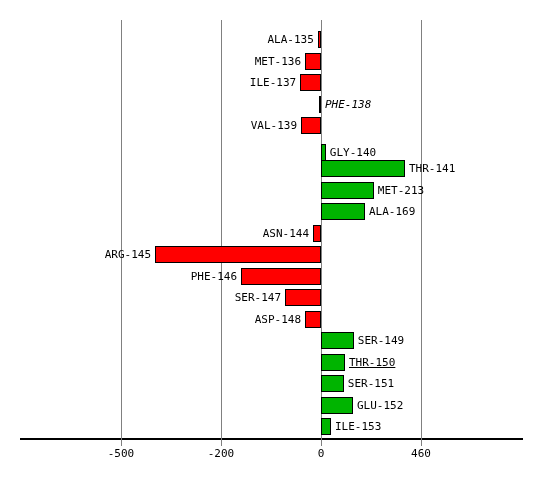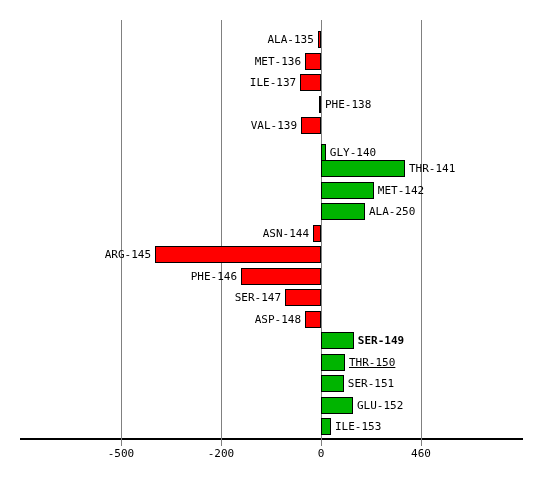--- a/index.html
+++ b/index.html
@@ -131,41 +131,41 @@
         <div class="bar-row" style="top: 52.5px; height: 18px;">
           <div class="bar neg" title="MET-136: -40" style="left: 305px; width: 16px;"></div>
           <div class="bar-label left" style="left: 301px;">MET-136</div>
         </div>
         <div class="bar-row" style="top: 74px; height: 18px;">
           <div class="bar neg" title="ILE-137: -52" style="left: 300.2px; width: 20.8px;"></div>
           <div class="bar-label left" style="left: 296.2px;">ILE-137</div>
         </div>
         <div class="bar-row" style="top: 95.5px; height: 18px;">
           <div class="bar neg" title="PHE-138: -5" style="left: 319px; width: 2px;"></div>
-          <div class="bar-label right" style="left: 325px;">PHE-138</div>
+          <div class="bar-label right" style="left: 325px; font-style: italic;">PHE-138</div>
         </div>
         <div class="bar-row" style="top: 117px; height: 18px;">
           <div class="bar neg" title="VAL-139: -50" style="left: 301px; width: 20px;"></div>
           <div class="bar-label left" style="left: 297px;">VAL-139</div>
         </div>
         <div class="bar-row" style="top: 144px; height: 18px;">
           <div class="bar pos" title="GLY-140: 12" style="left: 321px; width: 4.8px;"></div>
           <div class="bar-label right" style="left: 329.8px;">GLY-140</div>
         </div>
         <div class="bar-row" style="top: 160px; height: 18px;">
           <div class="bar pos" title="THR-141: 210" style="left: 321px; width: 84px;"></div>
           <div class="bar-label right" style="left: 409px;">THR-141</div>
         </div>
         <div class="bar-row" style="top: 181.5px; height: 18px;">
           <div class="bar pos" title="MET-142: 132" style="left: 321px; width: 52.8px;"></div>
-          <div class="bar-label right" style="left: 377.8px;">MET-142</div>
+          <div class="bar-label right" style="left: 377.8px;">MET-213</div>
         </div>
         <div class="bar-row" style="top: 203px; height: 18px;">
           <div class="bar pos" title="ALA-143: 110" style="left: 321px; width: 44px;"></div>
-          <div class="bar-label right" style="left: 369px;">ALA-250</div>
+          <div class="bar-label right" style="left: 369px;">ALA-169</div>
         </div>
         <div class="bar-row" style="top: 224.5px; height: 18px;">
           <div class="bar neg" title="ASN-144: -20" style="left: 313px; width: 8px;"></div>
           <div class="bar-label left" style="left: 309px;">ASN-144</div>
         </div>
         <div class="bar-row" style="top: 246px; height: 18px;">
           <div class="bar neg" title="ARG-145: -415" style="left: 155px; width: 166px;"></div>
           <div class="bar-label left" style="left: 151px;">ARG-145</div>
         </div>
         <div class="bar-row" style="top: 267.5px; height: 18px;">
@@ -175,21 +175,21 @@
         <div class="bar-row" style="top: 289px; height: 18px;">
           <div class="bar neg" title="SER-147: -90" style="left: 285px; width: 36px;"></div>
           <div class="bar-label left" style="left: 281px;">SER-147</div>
         </div>
         <div class="bar-row" style="top: 310.5px; height: 18px;">
           <div class="bar neg" title="ASP-148: -40" style="left: 305px; width: 16px;"></div>
           <div class="bar-label left" style="left: 301px;">ASP-148</div>
         </div>
         <div class="bar-row" style="top: 332px; height: 18px;">
           <div class="bar pos" title="SER-149: 82" style="left: 321px; width: 32.8px;"></div>
-          <div class="bar-label right" style="left: 357.8px; font-weight: bold;">SER-149</div>
+          <div class="bar-label right" style="left: 357.8px;">SER-149</div>
         </div>
         <div class="bar-row" style="top: 353.5px; height: 18px;">
           <div class="bar pos" title="THR-150: 60" style="left: 321px; width: 24px;"></div>
           <div class="bar-label right" style="left: 349px; text-decoration: underline;">THR-150</div>
         </div>
         <div class="bar-row" style="top: 375px; height: 18px;">
           <div class="bar pos" title="SER-151: 57" style="left: 321px; width: 22.8px;"></div>
           <div class="bar-label right" style="left: 347.8px;">SER-151</div>
         </div>
         <div class="bar-row" style="top: 396.5px; height: 18px;">

